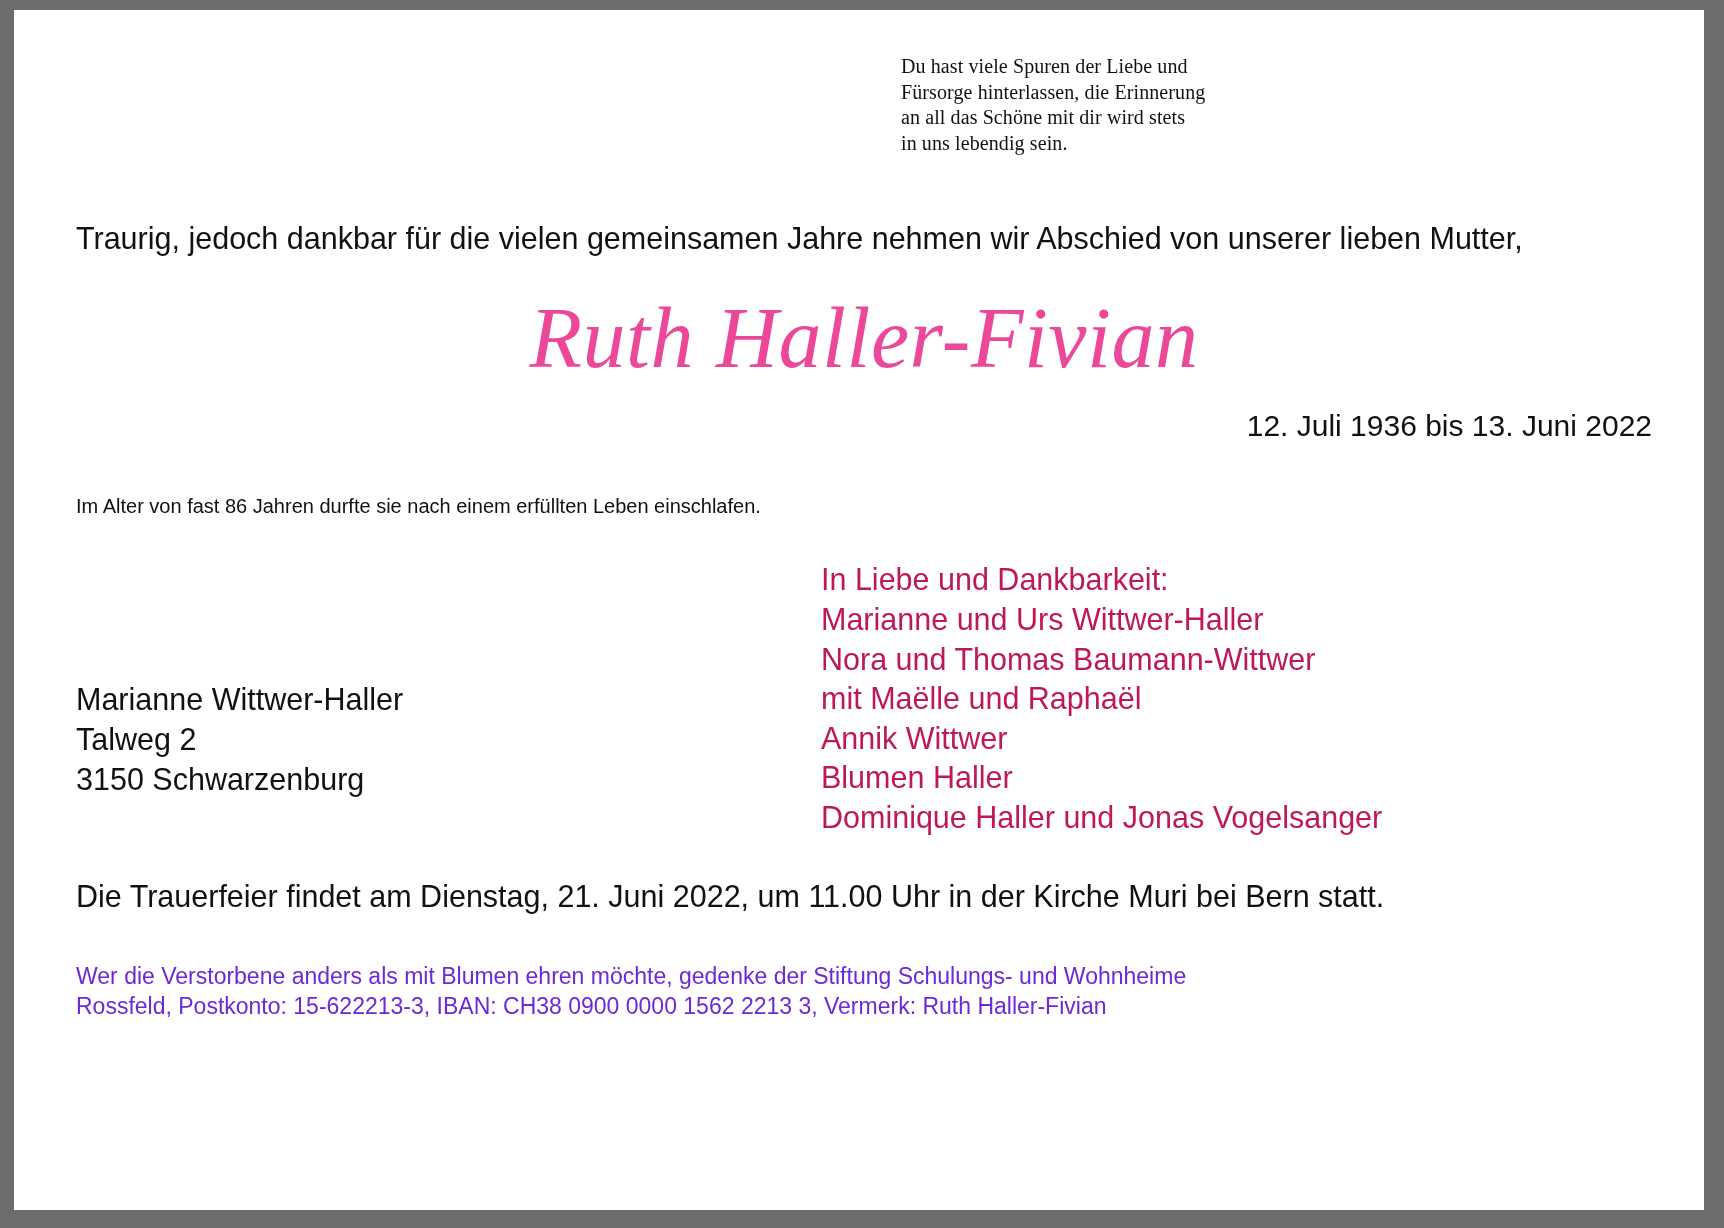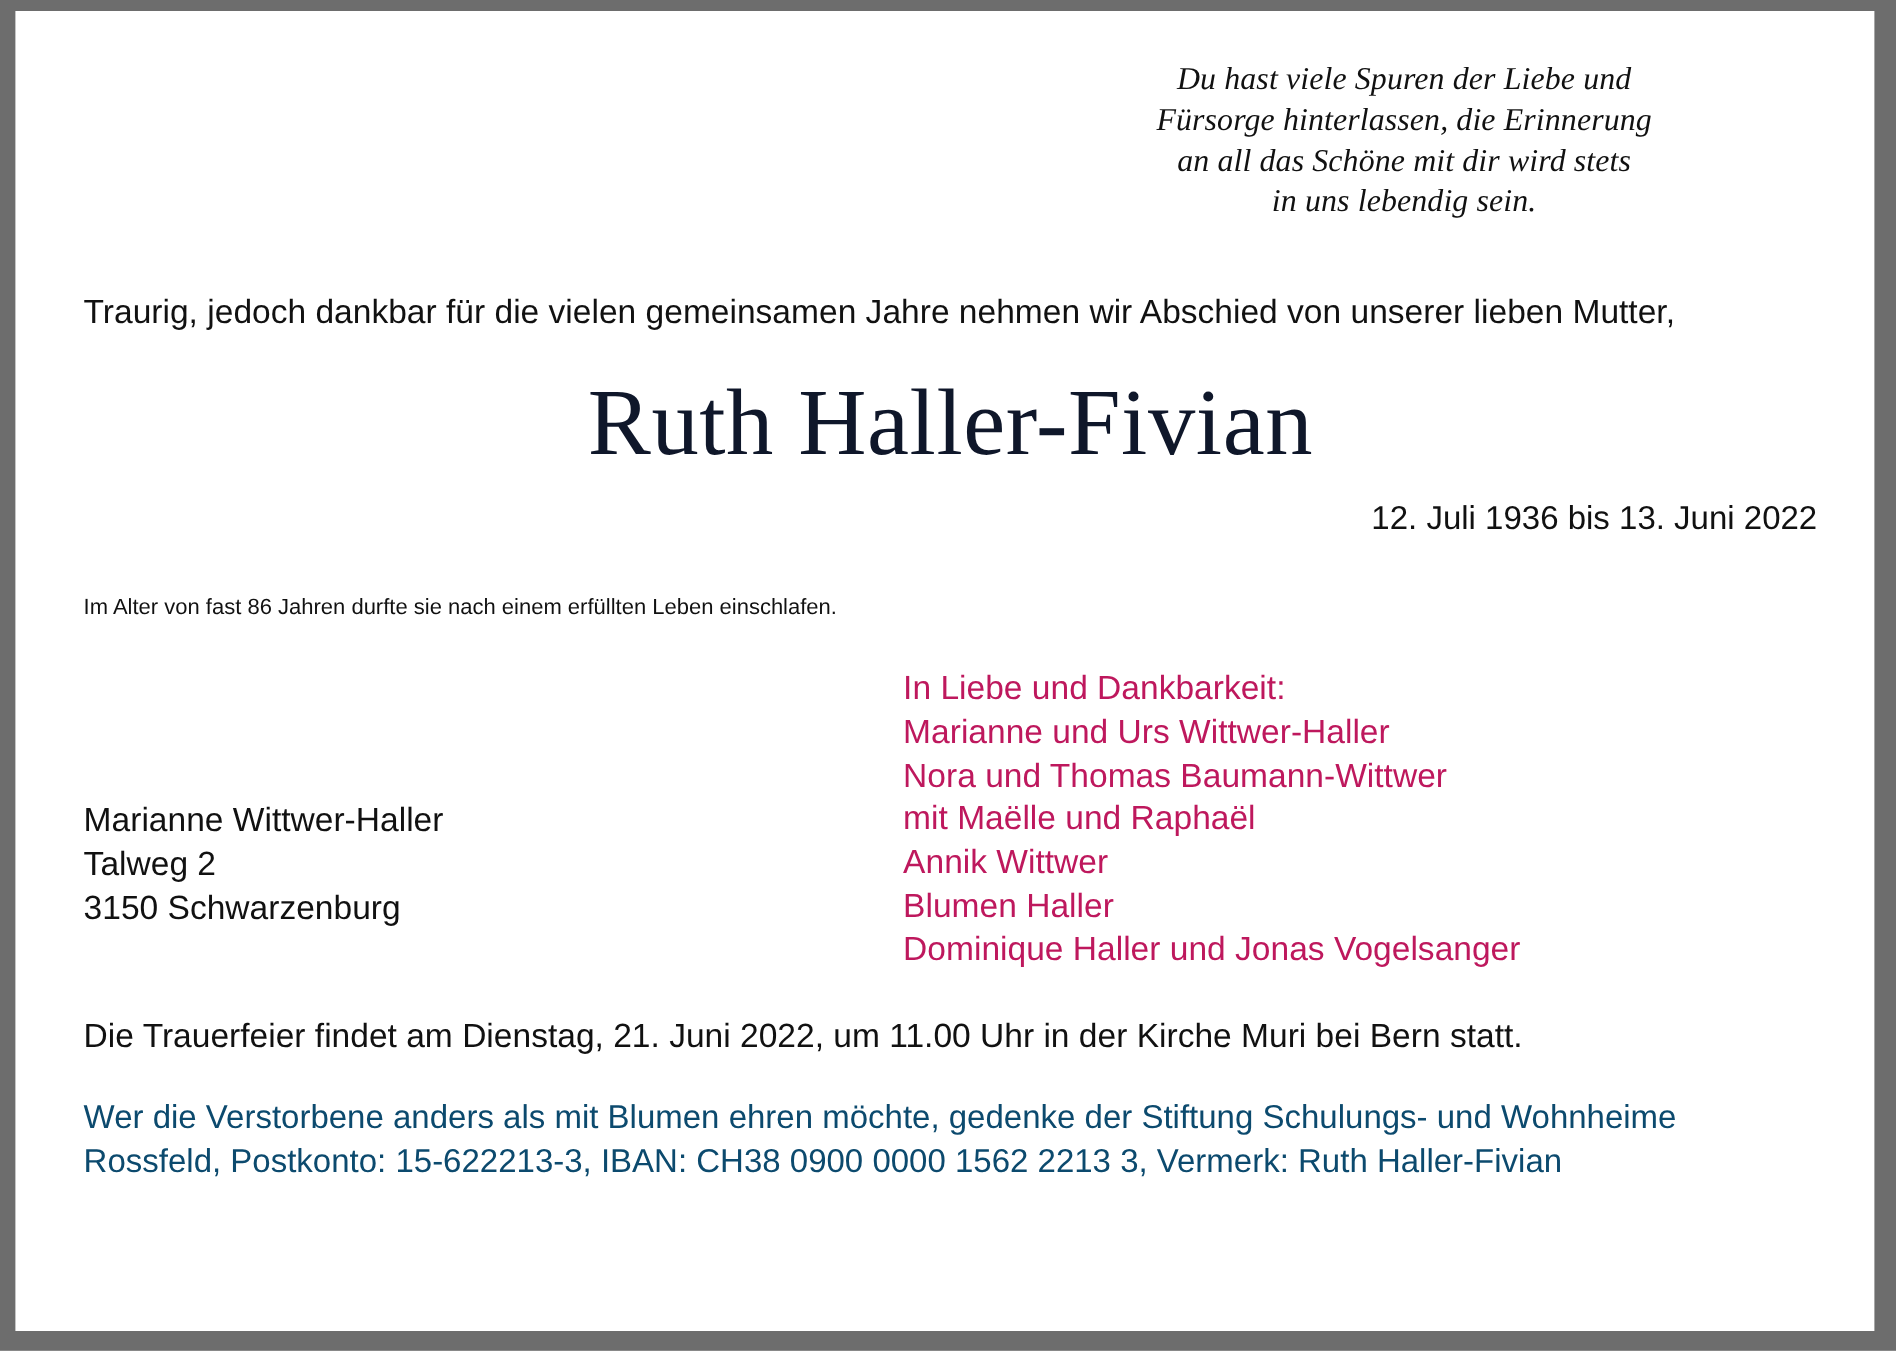--- a/index.html
+++ b/index.html
@@ -26,47 +26,46 @@
   .inner {
     position: relative;
     width: 100%;
     height: 100%;
     box-sizing: border-box;
     padding: 44px 52px 30px 62px;
   }
   .verse {
     margin-left: 825px;
     font-family: "Liberation Serif", serif;
-    font-style: italic;
-    font-size: 29px;
+    font-size: 20px;
     line-height: 1.28;
     color: #111;
     letter-spacing: 0.1px;
-    text-align: center;
   }
   .verse div {
     white-space: nowrap;
   }
   .intro {
     margin-top: 62px;
     font-size: 30.5px;
     line-height: 1.33;
     color: #111;
   }
   .intro div {
     white-space: nowrap;
   }
   .name {
     margin-top: 34px;
     text-align: center;
     font-family: "Liberation Serif", serif;
     font-size: 86px;
     line-height: 1.05;
-    color: #0f172a;
+    color: #ec4899;
     letter-spacing: 0.5px;
+    font-style: italic;
   }
   .dates {
     margin-top: 26px;
     text-align: right;
     font-size: 30px;
     color: #111;
   }
   .age-line {
     margin-top: 52px;
     font-size: 20px;
@@ -99,24 +98,24 @@
   .address div {
     white-space: nowrap;
   }
   .ceremony {
     margin-top: 18px;
     font-size: 30.5px;
     line-height: 1.33;
     color: #111;
   }
   .donation {
-    margin-top: 33px;
-    font-size: 30px;
+    margin-top: 44px;
+    font-size: 23px;
     line-height: 1.33;
-    color: #0c4a6e;
+    color: #6d28d9;
   }
   .donation div {
     white-space: nowrap;
   }
 </style>
 </head>
 <body>
 
 <div class="obituary-card">
   <div class="inner">

